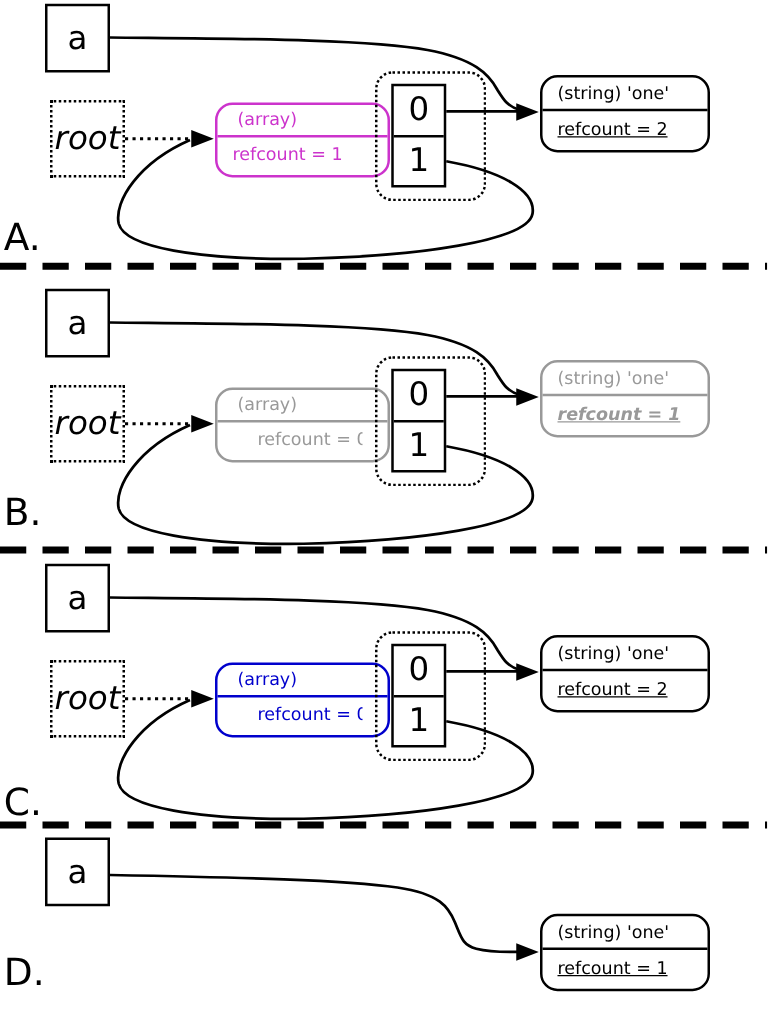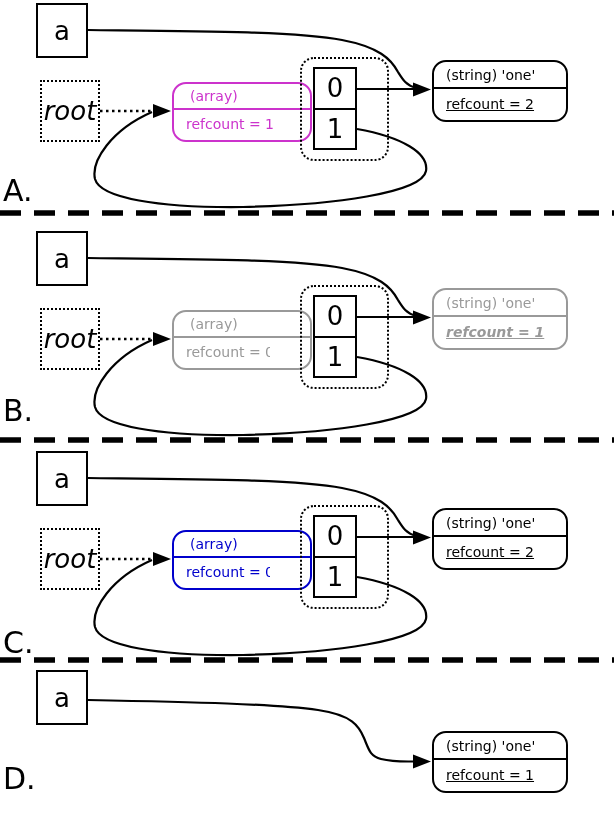--- a/index.html
+++ b/index.html
@@ -27,21 +27,21 @@
   .table{left:313px;top:67px;width:44px;height:83px;border:2.5px solid #000;background:#fff;z-index:3;
          display:flex;flex-direction:column;}
   .cell{flex:1;display:flex;align-items:center;justify-content:center;font-size:26px;}
   .cell-top{border-bottom:2.5px solid #000;}
   .panel-label{position:absolute;left:3px;font-size:30px;line-height:1;color:#000;}
   
   .accent-a{color:#cc33cc;}
   .accent-c{color:#0000cc;}
   .dim{color:#999999;}
   .bi{font-weight:bold;font-style:italic;}
-  .clip{display:inline-block;overflow:hidden;max-width:84px;white-space:nowrap;}
+  .clip{display:inline-block;overflow:hidden;max-width:84px;white-space:nowrap;margin-left:20px;}
   svg.overlay{position:absolute;left:0;top:0;z-index:5;pointer-events:none;}
   svg .wire{fill:none;stroke:#000;stroke-width:2.2;}
   svg .dotwire{fill:none;stroke:#000;stroke-width:2.4;stroke-dasharray:2.5 3.5;}
   svg .head{fill:#000;stroke:none;}
   svg .sep{stroke:#000;stroke-width:5.5;stroke-dasharray:21 13;}
 </style>
 </head>
 <body>
 
 <div id="stage">

